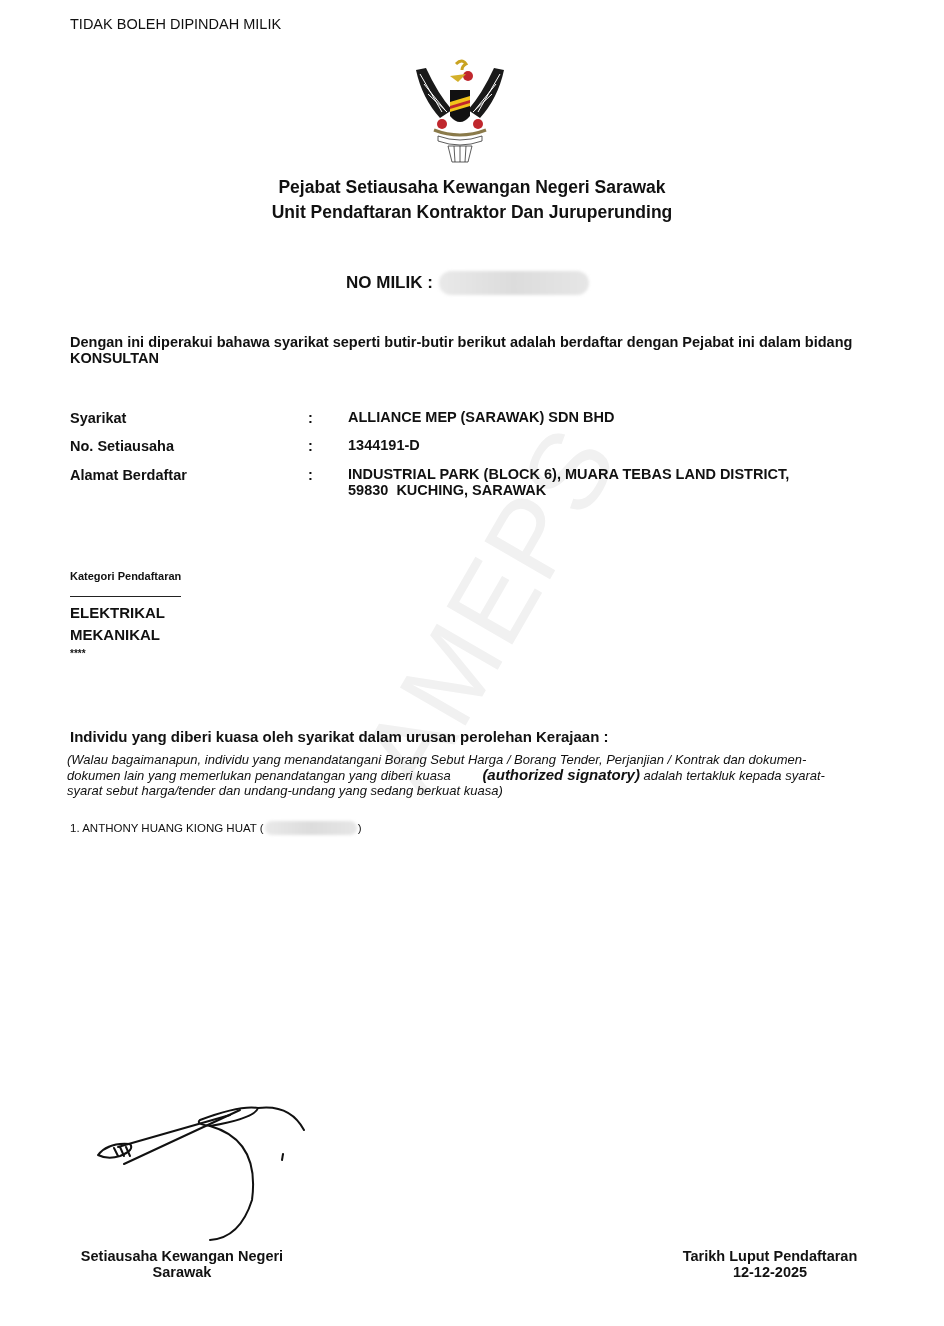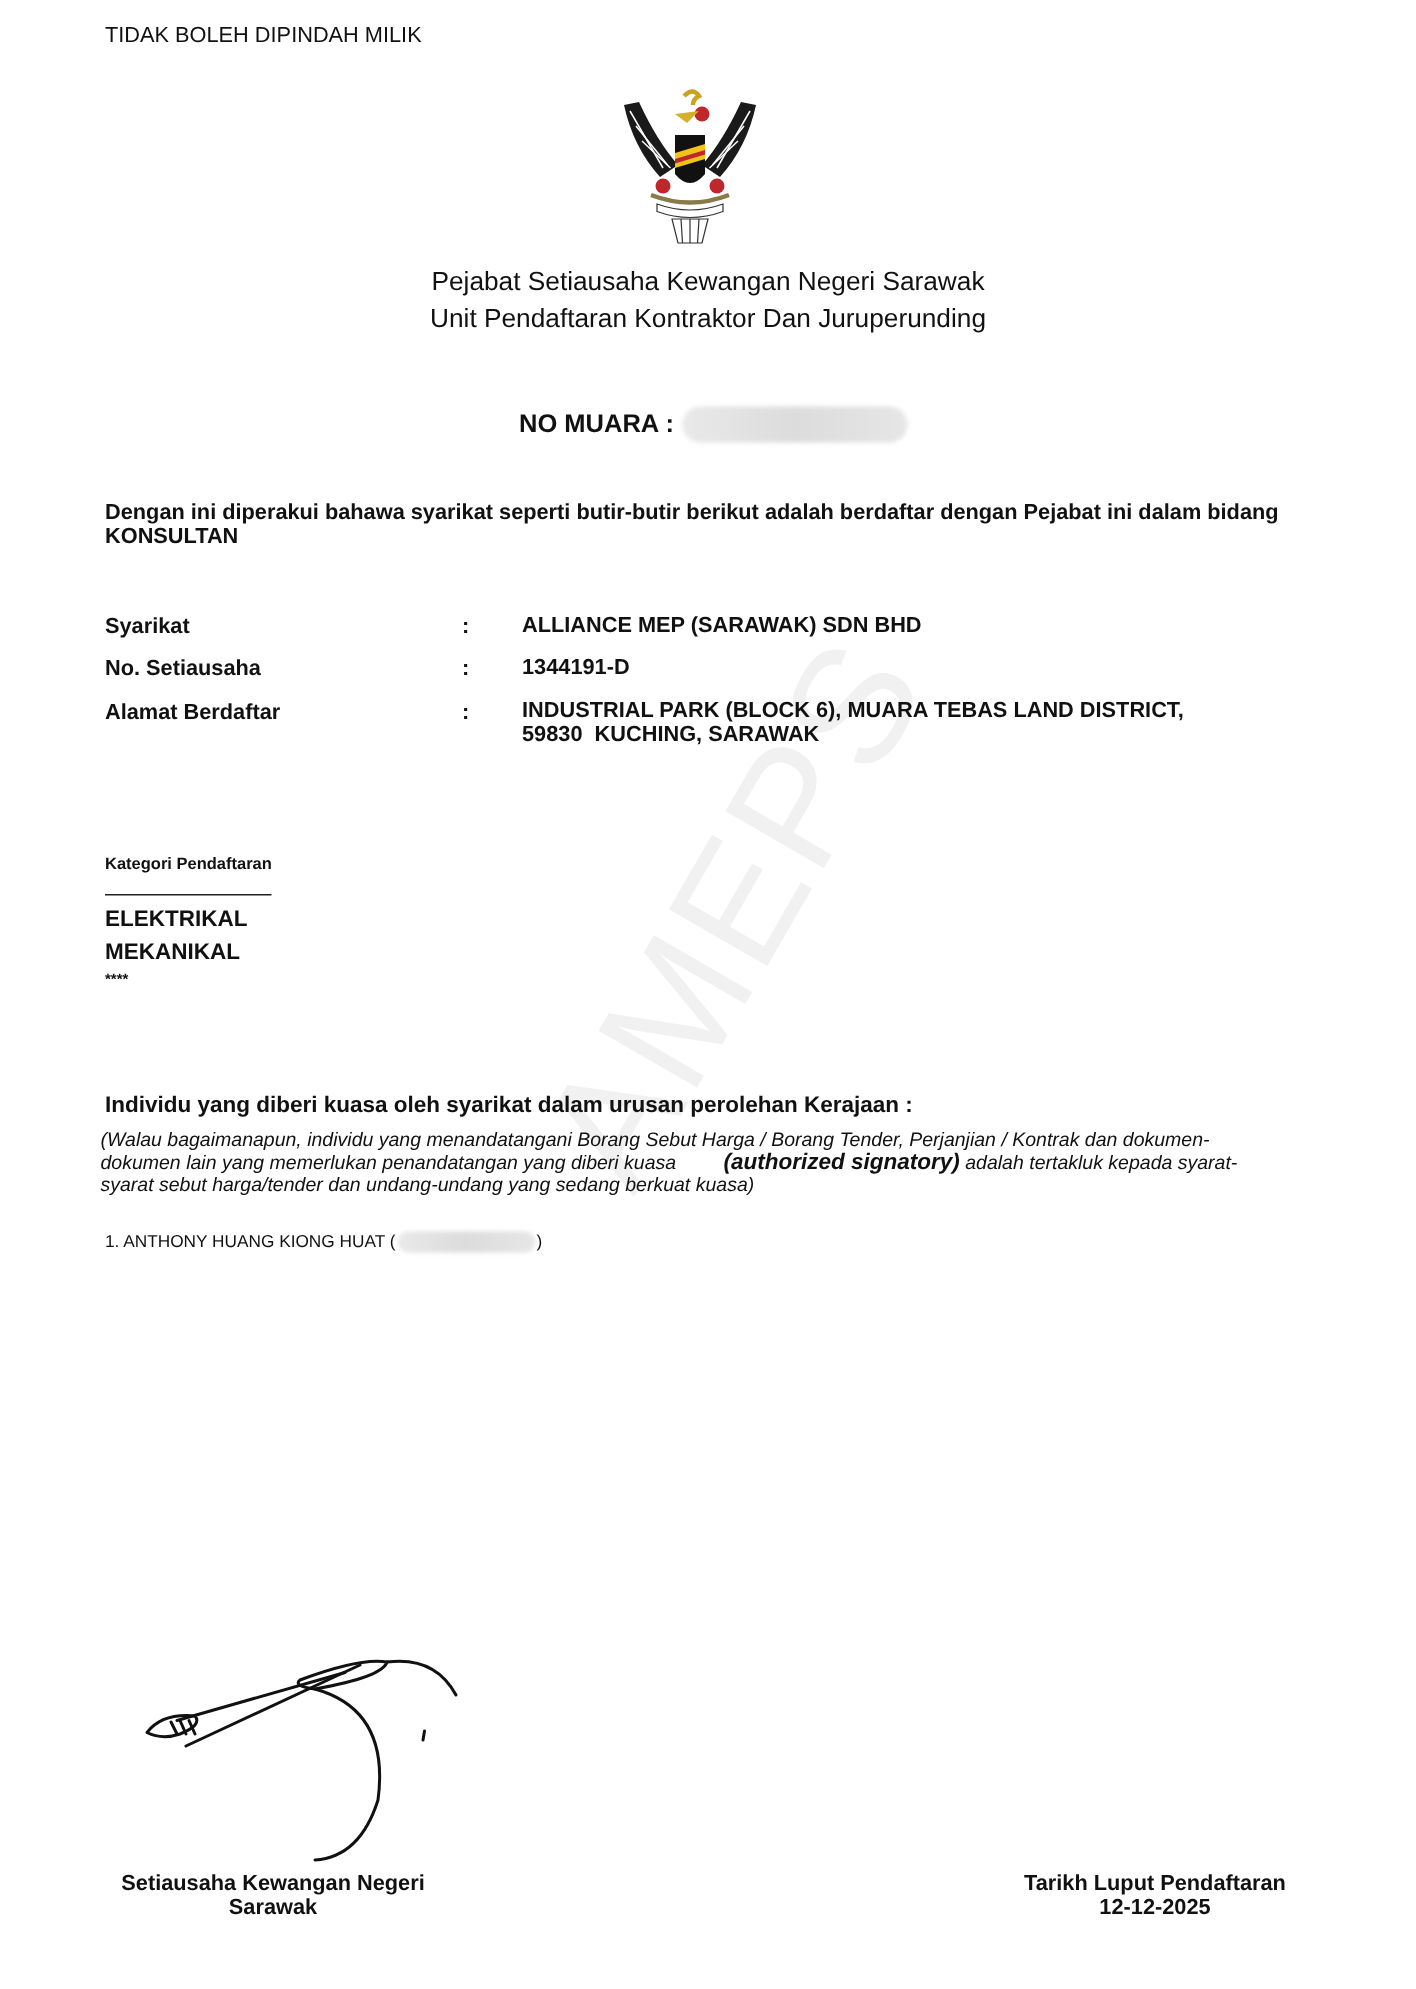--- a/index.html
+++ b/index.html
@@ -3,21 +3,21 @@
   <meta charset="utf-8">
   <style>
     html, body { margin: 0; padding: 0; background: #ffffff; }
     body {
       width: 944px; height: 1326px; position: relative; overflow: hidden;
       font-family: "Liberation Sans", sans-serif; color: #111111;
     }
     .abs { position: absolute; }
     .top-note { left: 70px; top: 16px; font-size: 14.5px; letter-spacing: 0; }
     .crest { left: 412px; top: 58px; width: 96px; height: 108px; }
-    .header { left: 0; width: 944px; text-align: center; font-weight: normal; font-size: 17.5px; }
+    .header { left: 0; width: 944px; text-align: center; font-weight: bold; font-size: 17.5px; }
     .h1 { top: 177px; }
     .h2 { top: 202px; }
     .cert-no { left: 346px; top: 271px; font-weight: bold; font-size: 17px; display: flex; align-items: center; }
     .blur-box {
       display: inline-block; height: 24px; border-radius: 12px;
       background: linear-gradient(90deg, #e9e9e9, #dcdcdc 50%, #e6e6e6);
       filter: blur(1.5px);
     }
     .cert-no .blur-box { width: 150px; margin-left: 6px; }
     .intro { left: 70px; top: 335px; width: 790px; font-weight: bold; font-size: 14.5px; line-height: 15.5px; }
@@ -81,21 +81,21 @@
 
     <path d="M36 88 L60 88 L56 104 L40 104 Z" fill="#ffffff" stroke="#333" stroke-width="0.8"></path>
     <path d="M42 88 L43 104 M48 88 L48 104 M54 88 L53 104" stroke="#333" stroke-width="0.8"></path>
   </svg>
 </div>
 
 <div class="abs header h1">Pejabat Setiausaha Kewangan Negeri Sarawak</div>
 <div class="abs header h2">Unit Pendaftaran Kontraktor Dan Juruperunding</div>
 
 <div class="abs cert-no">
-  <span>NO MUARA :</span>
+  <span>NO MILIK :</span>
   <span class="blur-box"></span>
 </div>
 
 <div class="abs intro">Dengan ini diperakui bahawa syarikat seperti butir-butir berikut adalah berdaftar dengan Pejabat ini dalam bidang KONSULTAN</div>
 
 <div class="abs row-label" style="top:410px">Syarikat</div>
 <div class="abs row-colon" style="top:410px">:</div>
 <div class="abs row-value" style="top:410px">ALLIANCE MEP (SARAWAK) SDN BHD</div>
 
 <div class="abs row-label" style="top:438px">No. Setiausaha</div>

